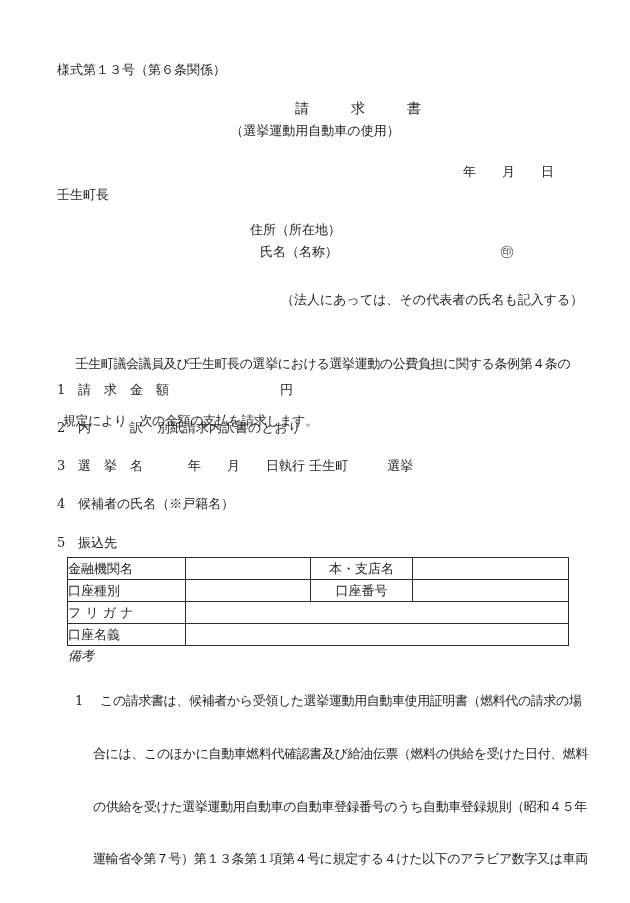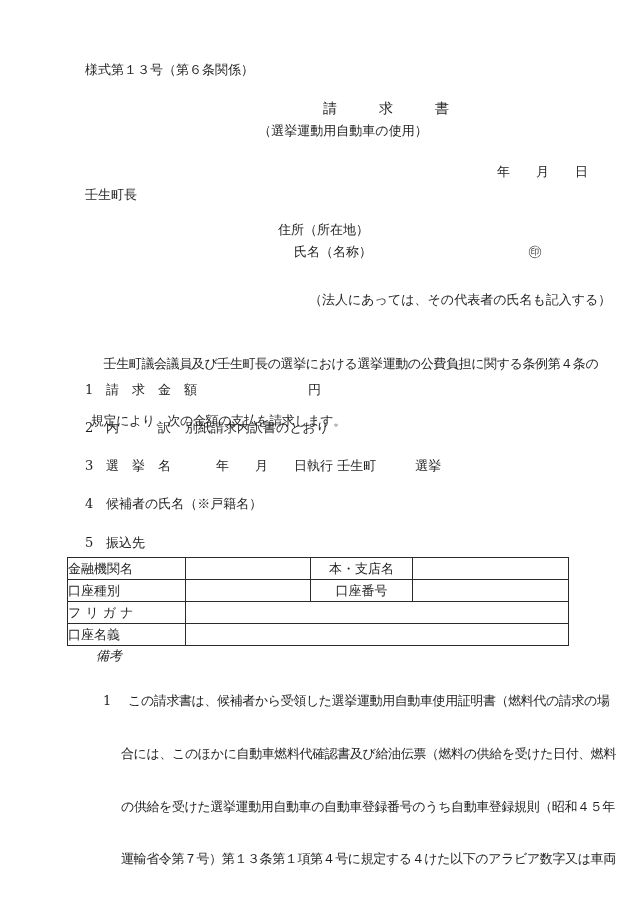--- a/index.html
+++ b/index.html
@@ -6,29 +6,29 @@
   .page {
     position: relative;
     width: 630px;
     height: 903px;
     background: #ffffff;
     font-family: "DejaVu Serif", "Liberation Serif", serif;
     font-size: 13px;
     color: #1f1f1f;
     overflow: hidden;
   }
-  .abs { position: absolute; line-height: 1.2; white-space: pre; margin-left: 28px; }
+  .abs { position: absolute; line-height: 1.2; white-space: pre; }
 
   .form-number   { left: 57px;  top: 62px; }
   .title         { left: 0; top: 100px; width: 630px; text-align: center; font-size: 14px; padding-left: 43px; }
   .subtitle      { left: 0; top: 123px; width: 630px; text-align: center; }
-  .date-line     { right: 42px; top: 164px; text-align: left; }
+  .date-line     { right: 76px; top: 164px; text-align: left; }
   .addressee     { left: 57px;  top: 187px; }
   .address-label { left: 250px; top: 222px; }
-  .name-label    { left: 266px; top: 244px; }
+  .name-label    { left: 260px; top: 244px; }
   .seal-mark     { left: 500px; top: 243px; font-size: 14px; }
   .corporate-note{ left: 281px; top: 292px; }
 
   .body-para { left: 63px; top: 320px; width: 516px; }
   .body-line { line-height: 26px; letter-spacing: -0.4px; white-space: pre; }
 
   .item { left: 57px; width: 516px; height: 17px; }
   .item-1 { top: 382px; }
   .item-2 { top: 420px; }
   .item-3 { top: 458px; }

